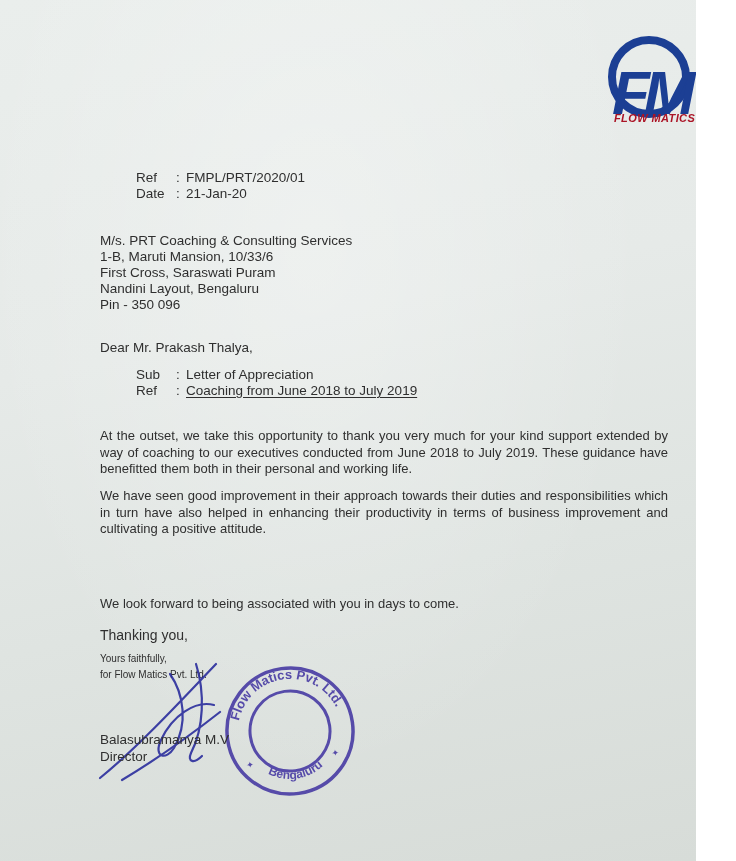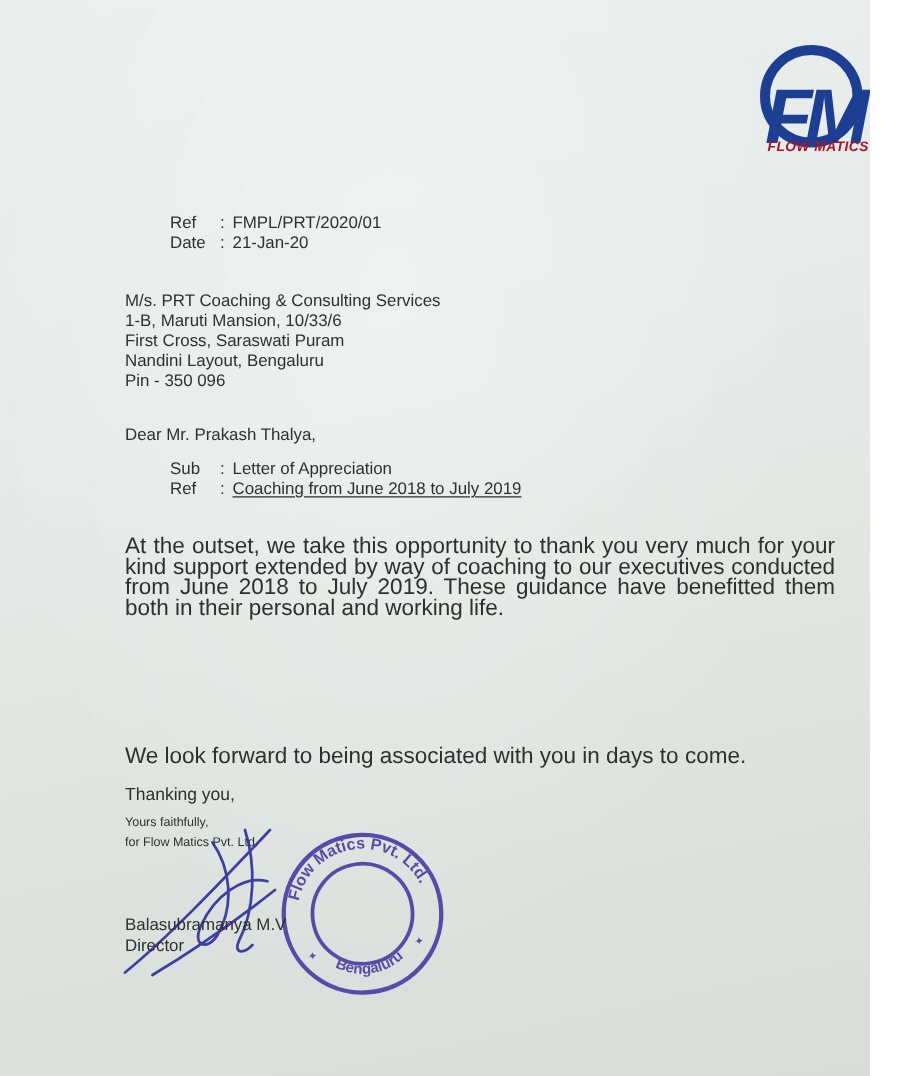--- a/index.html
+++ b/index.html
@@ -28,21 +28,21 @@
   .meta{left:100px;top:170px;}
   
   .recipient{left:100px;top:233px;font-size:13.5px;line-height:16px;}
   
   .salutation{left:100px;top:340px;font-size:13.5px;}
   .subject{left:100px;top:367px;}
   .underlined{text-decoration:underline;text-underline-offset:2px;}
   
   .para{
     left:100px;width:568px;
-    font-size:18px;line-height:16.6px;
+    font-size:13px;line-height:16.6px;
     text-align:justify;
   }
   .p1{top:428px;} .p2{top:488px;} .p3{top:550px;}
   .p4{top:596px;text-align:left;}
   
   .thanks{left:100px;top:627px;font-size:14px;}
   .faithfully{left:100px;top:651px;font-size:10px;line-height:16px;}
   .signatory{left:100px;top:731px;font-size:13.5px;line-height:17px;}
   
   .stamp{left:222px;top:663px;width:136px;height:136px;transform:rotate(-8deg);opacity:0.92;}
@@ -90,20 +90,21 @@
       <span>Letter of Appreciation</span>
     </div>
     <div class="row">
       <span class="lab">Ref</span>
       <span class="sep">:</span>
       <span class="underlined">Coaching from June 2018 to July 2019</span>
     </div>
   </div>
 
   <div class="abs para p1">At the outset, we take this opportunity to thank you very much for your kind support extended by way of coaching to our executives conducted from June 2018 to July 2019. These guidance have benefitted them both in their personal and working life.</div>
+  <div class="abs para p2">We have seen good improvement in their approach towards their duties and responsibilities which in turn have also helped in enhancing their productivity in terms of business improvement and cultivating a positive attitude.</div>
   <div class="abs para p4">We look forward to being associated with you in days to come.</div>
 
   <div class="abs thanks">Thanking you,</div>
   <div class="abs faithfully">
     <div>Yours faithfully,</div>
     <div>for Flow Matics Pvt. Ltd.</div>
   </div>
 
   <svg class="abs signature" viewBox="0 0 175 140">
     <g fill="none" stroke="#2b2e9d" stroke-width="2.2" stroke-linecap="round" opacity="0.9">

